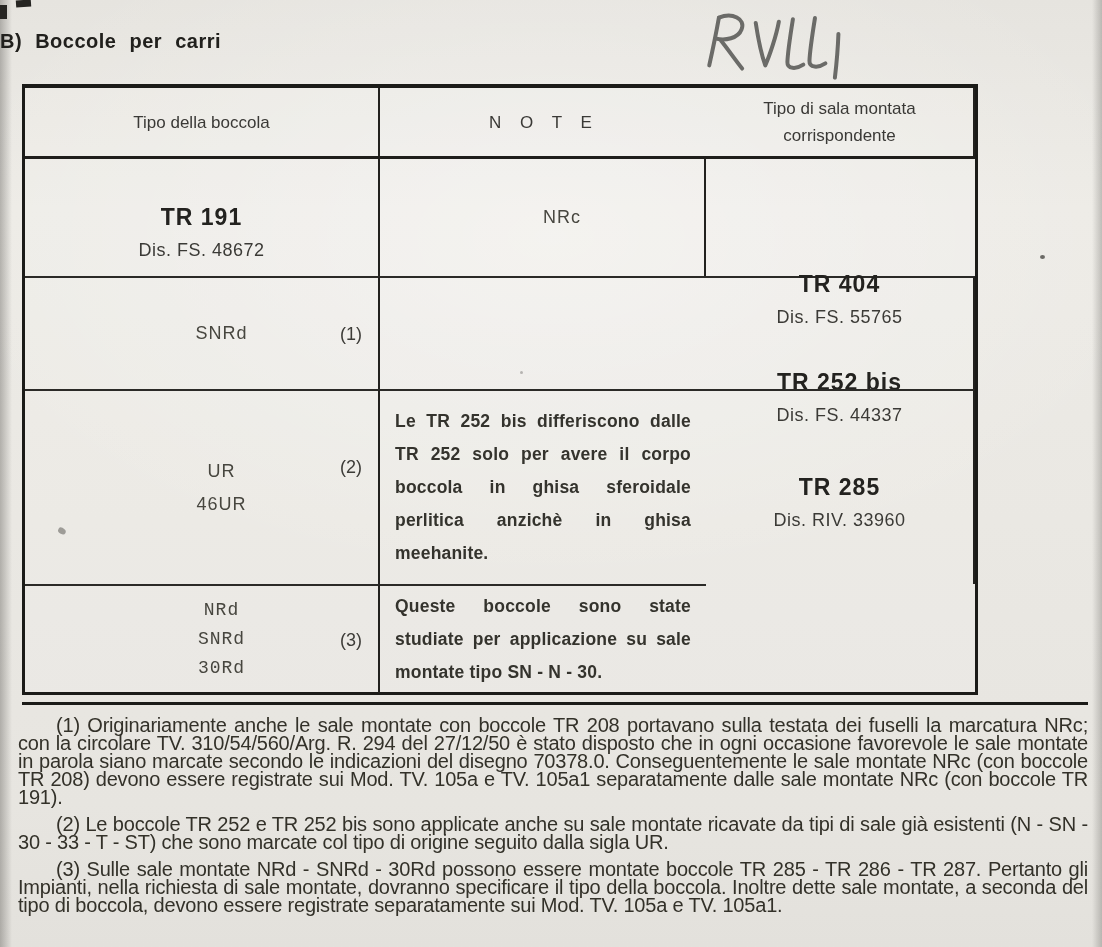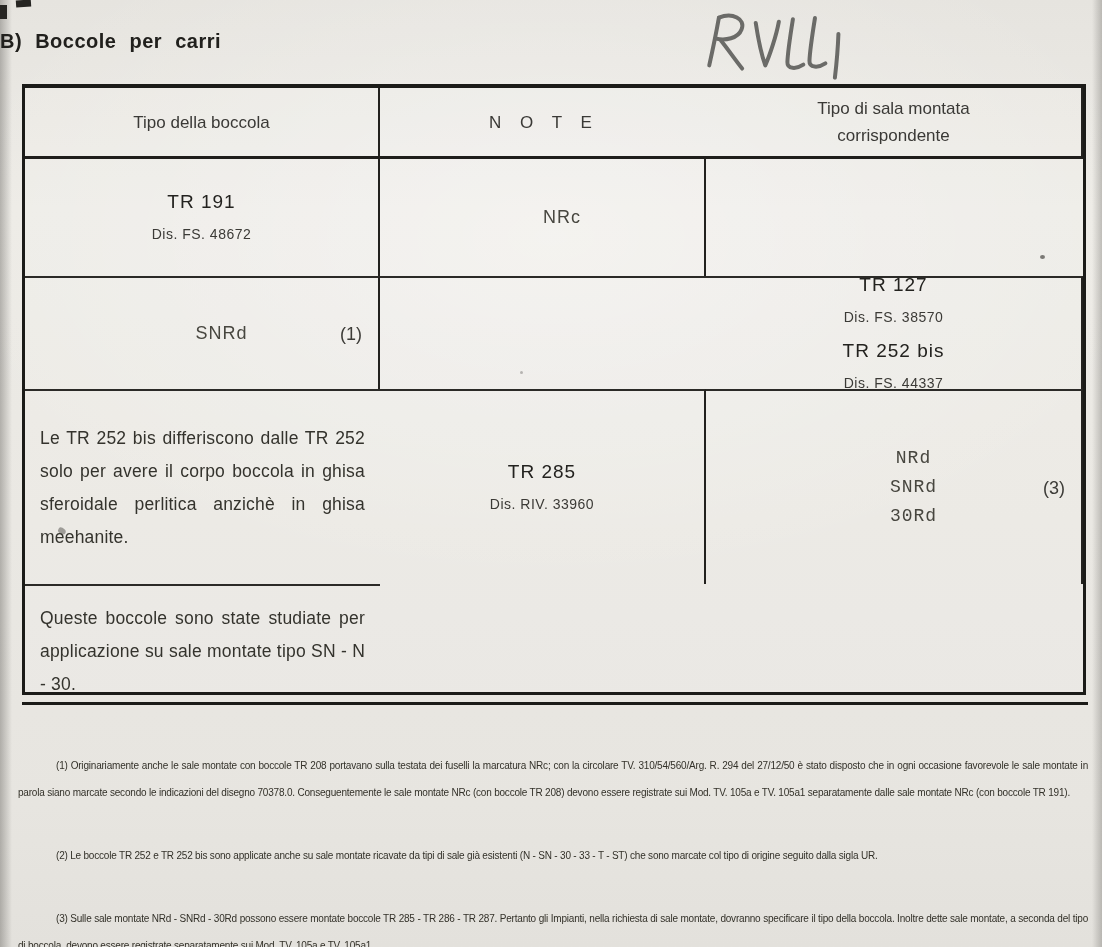--- a/index.html
+++ b/index.html
@@ -47,21 +47,21 @@
     color: #21201d;
   }
   .handwriting {
     position: absolute; left: 700px; top: 12px;
     transform: rotate(2deg);
   }
 
   
   .boccole-table {
     position: absolute; left: 22px; top: 84px;
-    width: 1064px; height: 611px;
+    width: 956px; height: 611px;
     border: 3px solid #1b1b18;
     border-top-width: 4px;
     background: rgba(255,255,255,0.10);
   }
   .bottom-rule {
     position: absolute; left: 22px; top: 702px;
     width: 1066px; height: 3px; background: #1b1b18;
   }
   .grid {
     display: grid; width: 100%; height: 100%;
@@ -69,51 +69,50 @@
     grid-template-rows: 68px 120px 113px 195px auto;
   }
   .cell { position: relative; display: flex; flex-direction: column; justify-content: center; align-items: center; }
   .cell.c1, .cell.c2 { border-right: 2px solid #22211e; }
   .cell.sep  { border-top: 2px solid #2b2a27; }
   .cell.hsep { border-top: 3px solid #1f1e1b; }
 
   .hdr { font-size: 17px; color: #3a3936; text-align: center; line-height: 27px; }
   .hdr-note { letter-spacing: 5px; word-spacing: 4px; }
 
-  .btype { font-size: 19px; font-weight: normal; letter-spacing: 1px; line-height: 33px; color: #23221f; }
-  .bdis  { font-size: 14px; line-height: 33px; color: #3b3a36; letter-spacing: .5px; text-align: center; }
+  .btype { font-size: 23px; font-weight: bold; letter-spacing: 1px; line-height: 33px; color: #23221f; margin-top: 32px; }
+  .bdis  { font-size: 18px; line-height: 33px; color: #3b3a36; letter-spacing: .5px; text-align: center; }
 
   .sala  { font-size: 18px; line-height: 33px; color: #47463f; letter-spacing: 1px; margin-left: 40px; }
   .cell.r4 .sala { line-height: 29px; font-family: Liberation Mono, monospace; }
 
   .ref {
     position: absolute; right: 16px;
     font-size: 18px; color: #3d3c38;
   }
   .ref-mid { top: 50%; transform: translateY(-50%); }
   .ref-r3  { top: 66px; }
 
-  .notecell { padding: 16px 15px; align-items: stretch; }
+  .notecell { padding: 4px 15px; align-items: stretch; font-weight: bold; }
   .note {
     font-size: 17.5px; line-height: 33px;
     text-align: justify; color: #34332d; letter-spacing: .2px;
   }
 
   
   .footnotes {
     position: absolute; left: 18px; top: 716px; width: 1070px;
   }
   .footnotes p {
-    font-size: 10px; line-height: 27px;
+    font-size: 20px; line-height: 18px;
     letter-spacing: -0.2px;
     text-align: justify;
     text-indent: 38px;
     color: #333129;
     margin-bottom: 9px;
-    margin-top: 36px;
   }
 </style>
 </head>
 <body>
 
 <div class="page">
 
   <div class="corner-mark cm1"></div>
   <div class="corner-mark cm2"></div>
   <div class="speck sp1"></div>
@@ -155,24 +154,29 @@
       </div>
       <div class="cell c3 hsep notecell"></div>
 
       <div class="cell c2 sep">
         <div class="sala">SNRd</div>
         <div class="ref ref-mid">(1)</div>
       </div>
       <div class="cell c3 sep notecell"></div>
 
       <div class="cell c1 sep">
-        <div class="btype">TR 127</div>
-        <div class="bdis">Dis. FS. 38570</div>
+        <div class="btype">TR 404</div>
+        <div class="bdis">Dis. FS. 55765</div>
         <div class="btype">TR 252 bis</div>
         <div class="bdis">Dis. FS. 44337</div>
+      </div>
+      <div class="cell c2 sep r3">
+        <div class="sala">UR</div>
+        <div class="sala">46UR</div>
+        <div class="ref ref-r3">(2)</div>
       </div>
       <div class="cell c3 sep notecell">
         <div class="note">Le TR 252 bis differiscono dalle TR 252 solo per avere il corpo boccola in ghisa sferoidale perlitica anzichè in ghisa meehanite.</div>
       </div>
 
       <div class="cell c1 sep">
         <div class="btype">TR 285</div>
         <div class="bdis">Dis. RIV. 33960</div>
       </div>
       <div class="cell c2 sep r4">

